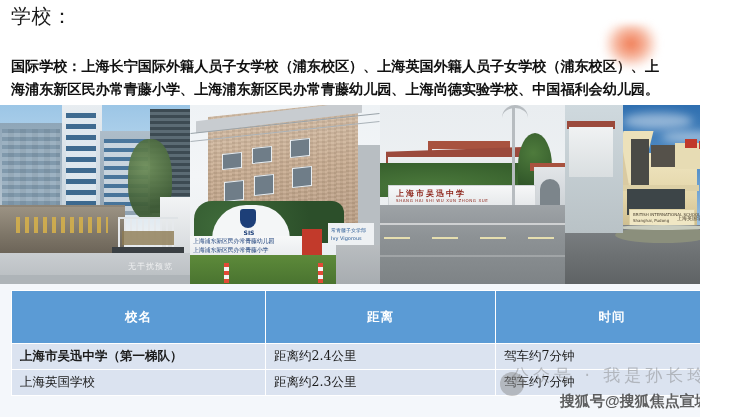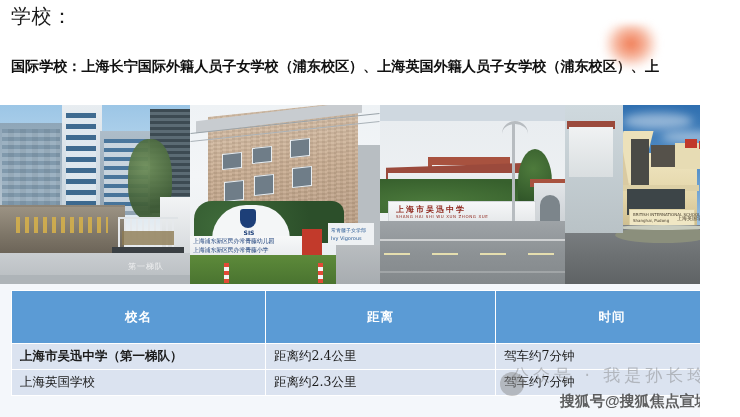--- a/index.html
+++ b/index.html
@@ -32,21 +32,21 @@
     position:absolute;left:604px;top:24px;width:54px;height:44px;
     background:radial-gradient(ellipse at 50% 45%, rgba(240,116,74,.95) 0%, rgba(240,130,90,.6) 38%, rgba(245,170,140,.25) 62%, rgba(255,255,255,0) 78%);
     filter:blur(3px);pointer-events:none;z-index:6;
   }
 
   
   .strip{position:absolute;left:0;top:105px;width:740px;height:179px;display:flex;overflow:hidden;background:#cfd8e0;}
   .ph{position:relative;overflow:hidden;height:179px;}
   .ph1{width:190px;}
   .ph2{width:190px;}
-  .ph3{width:185px;margin-top:16px;}
+  .ph3{width:185px;}
   .ph4{width:175px;}
 
   
   .p1sky{position:absolute;inset:0;background:linear-gradient(180deg,#9cc6e6 0%,#b9d7ee 30%,#d6e6f2 55%,#e9eef2 70%,#dfe3e6 100%);}
   .p1towerL{position:absolute;left:0;top:18px;width:64px;height:90px;background:linear-gradient(180deg,#8fa6b8,#b9c7d2);}
   .p1glass{position:absolute;left:2px;top:24px;width:58px;height:80px;
     background:repeating-linear-gradient(180deg,#7f98ab 0 4px,#9db2c2 4px 8px),repeating-linear-gradient(90deg,rgba(255,255,255,.25) 0 6px,rgba(0,0,0,.05) 6px 12px);
     background-blend-mode:multiply;opacity:.95;}
   .p1tall{position:absolute;left:62px;top:0px;width:40px;height:108px;background:linear-gradient(180deg,#e8edf1,#c5d2dc);}
   .p1tallw{position:absolute;left:66px;top:8px;width:30px;height:96px;
@@ -187,20 +187,21 @@
   }
 </style>
 </head>
 <body>
 
 <div class="page">
 
   <div class="header">
     <div class="hdr-title">学校：</div>
     <div class="hdr-line hdr-l2">国际学校：上海长宁国际外籍人员子女学校（浦东校区）、上海英国外籍人员子女学校（浦东校区）、上</div>
+    <div class="hdr-line hdr-l3">海浦东新区民办常青藤小学、上海浦东新区民办常青藤幼儿园、上海尚德实验学校、中国福利会幼儿园。</div>
   </div>
   <div class="blob"></div>
 
   <div class="strip">
 
     <div class="ph ph1">
       <div class="p1sky"></div>
       <div class="p1towerL"></div>
       <div class="p1glass"></div>
       <div class="p1tall"></div>
@@ -211,21 +212,21 @@
       <div class="p1tree"></div>
       <div class="p1wall"></div>
       <div class="p1wall2"></div>
       <div class="p1sign"></div>
       <div class="p1guard"></div>
       <div class="p1fence"></div>
       <div class="p1box"></div>
       <div class="p1plat"></div>
       <div class="p1ground"></div>
       <div class="p1rd"></div>
-      <div class="p1wm">第一梯队</div>
+      <div class="p1wm">无干扰预览</div>
     </div>
 
     <div class="ph ph2">
       <div class="p2sky"></div>
       <div class="p2road"></div>
       <div class="p2build"></div>
       <div class="p2tex"></div>
       <div class="p2roof"></div>
       <div class="p2w" style="left:32px;top:48px;width:18px;height:14px;"></div>
       <div class="p2w" style="left:62px;top:42px;width:18px;height:14px;"></div>

